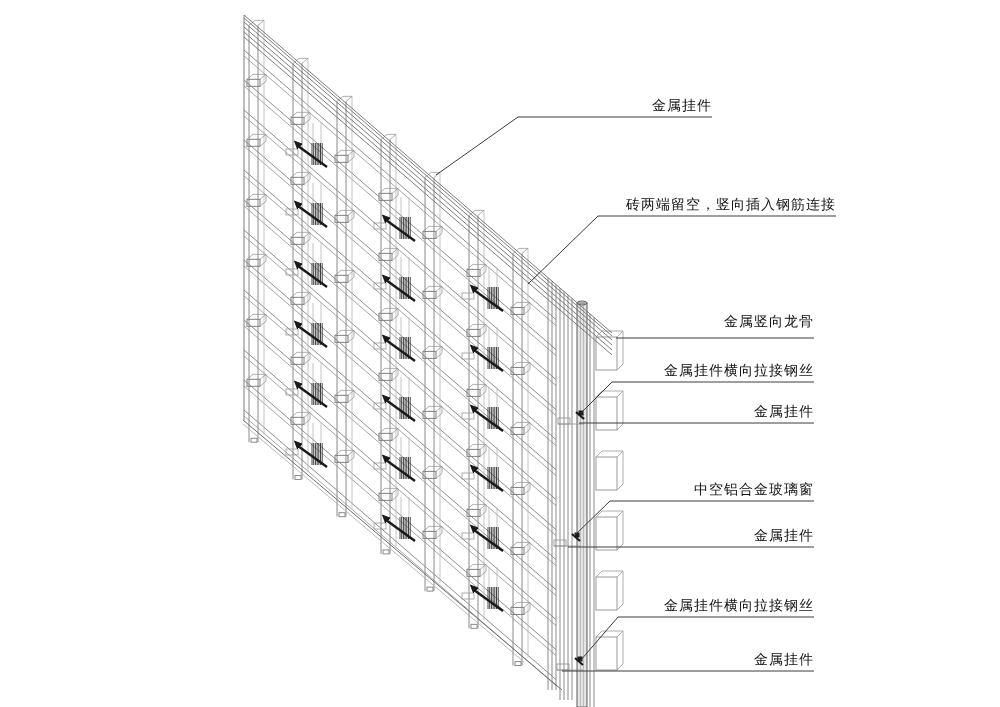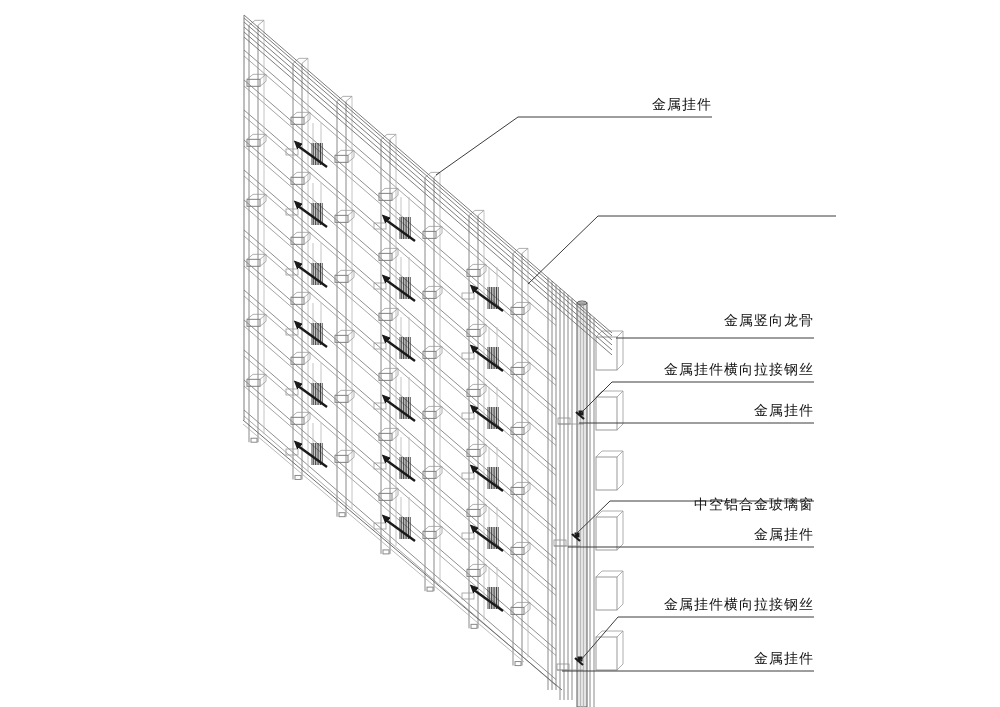--- a/index.html
+++ b/index.html
@@ -1,18 +1,18 @@
 <!DOCTYPE html>
 <html><head>
 <meta charset="utf-8">
 <style>
   html,body{margin:0;padding:0;background:#fff;}
   .stage{
     position:relative;width:1000px;height:707px;background:#ffffff;overflow:hidden;
-    font-family:Liberation Mono, monospace;
+    font-family:Liberation Sans, sans-serif;
   }
   .stage svg{position:absolute;left:0;top:0;}
   .callout{
     position:absolute;white-space:nowrap;color:#111;
     font-size:14px;letter-spacing:1px;line-height:18px;
   }
 </style>
 </head>
 <body>
 
@@ -498,20 +498,21 @@
         <polyline points="581,413 612,382 814,382" fill="none" stroke="#3c3c3c" stroke-width="1"></polyline>
         <polyline points="579,423 814,423" fill="none" stroke="#3c3c3c" stroke-width="1"></polyline>
         <polyline points="574,536 610,501 814,501" fill="none" stroke="#3c3c3c" stroke-width="1"></polyline>
         <polyline points="568,547 814,547" fill="none" stroke="#3c3c3c" stroke-width="1"></polyline>
         <polyline points="580,661 618,617 814,617" fill="none" stroke="#3c3c3c" stroke-width="1"></polyline>
         <polyline points="562,671 814,671" fill="none" stroke="#3c3c3c" stroke-width="1"></polyline>
       </g>
     </svg>
 
   <div class="callout" style="right: 288px; top: 96px; color: rgb(17, 17, 17);">金属挂件</div>
+  <div class="callout" style="right: 164px; top: 195px; color: rgb(17, 17, 17);">砖两端留空，竖向插入钢筋连接</div>
   <div class="callout" style="right: 186px; top: 312px; color: rgb(17, 17, 17);">金属竖向龙骨</div>
   <div class="callout" style="right: 186px; top: 361px; color: rgb(17, 17, 17);">金属挂件横向拉接钢丝</div>
   <div class="callout" style="right: 186px; top: 402px; color: rgb(17, 17, 17);">金属挂件</div>
-  <div class="callout" style="right: 186px; top: 480px; color: rgb(17, 17, 17); margin-top: 16px;">中空铝合金玻璃窗</div>
+  <div class="callout" style="right: 186px; top: 480px; color: rgb(17, 17, 17);">中空铝合金玻璃窗</div>
   <div class="callout" style="right: 186px; top: 526px; color: rgb(17, 17, 17);">金属挂件</div>
   <div class="callout" style="right: 186px; top: 596px; color: rgb(17, 17, 17);">金属挂件横向拉接钢丝</div>
   <div class="callout" style="right: 186px; top: 650px; color: rgb(17, 17, 17);">金属挂件</div>
 </div>
 
 </body></html>

